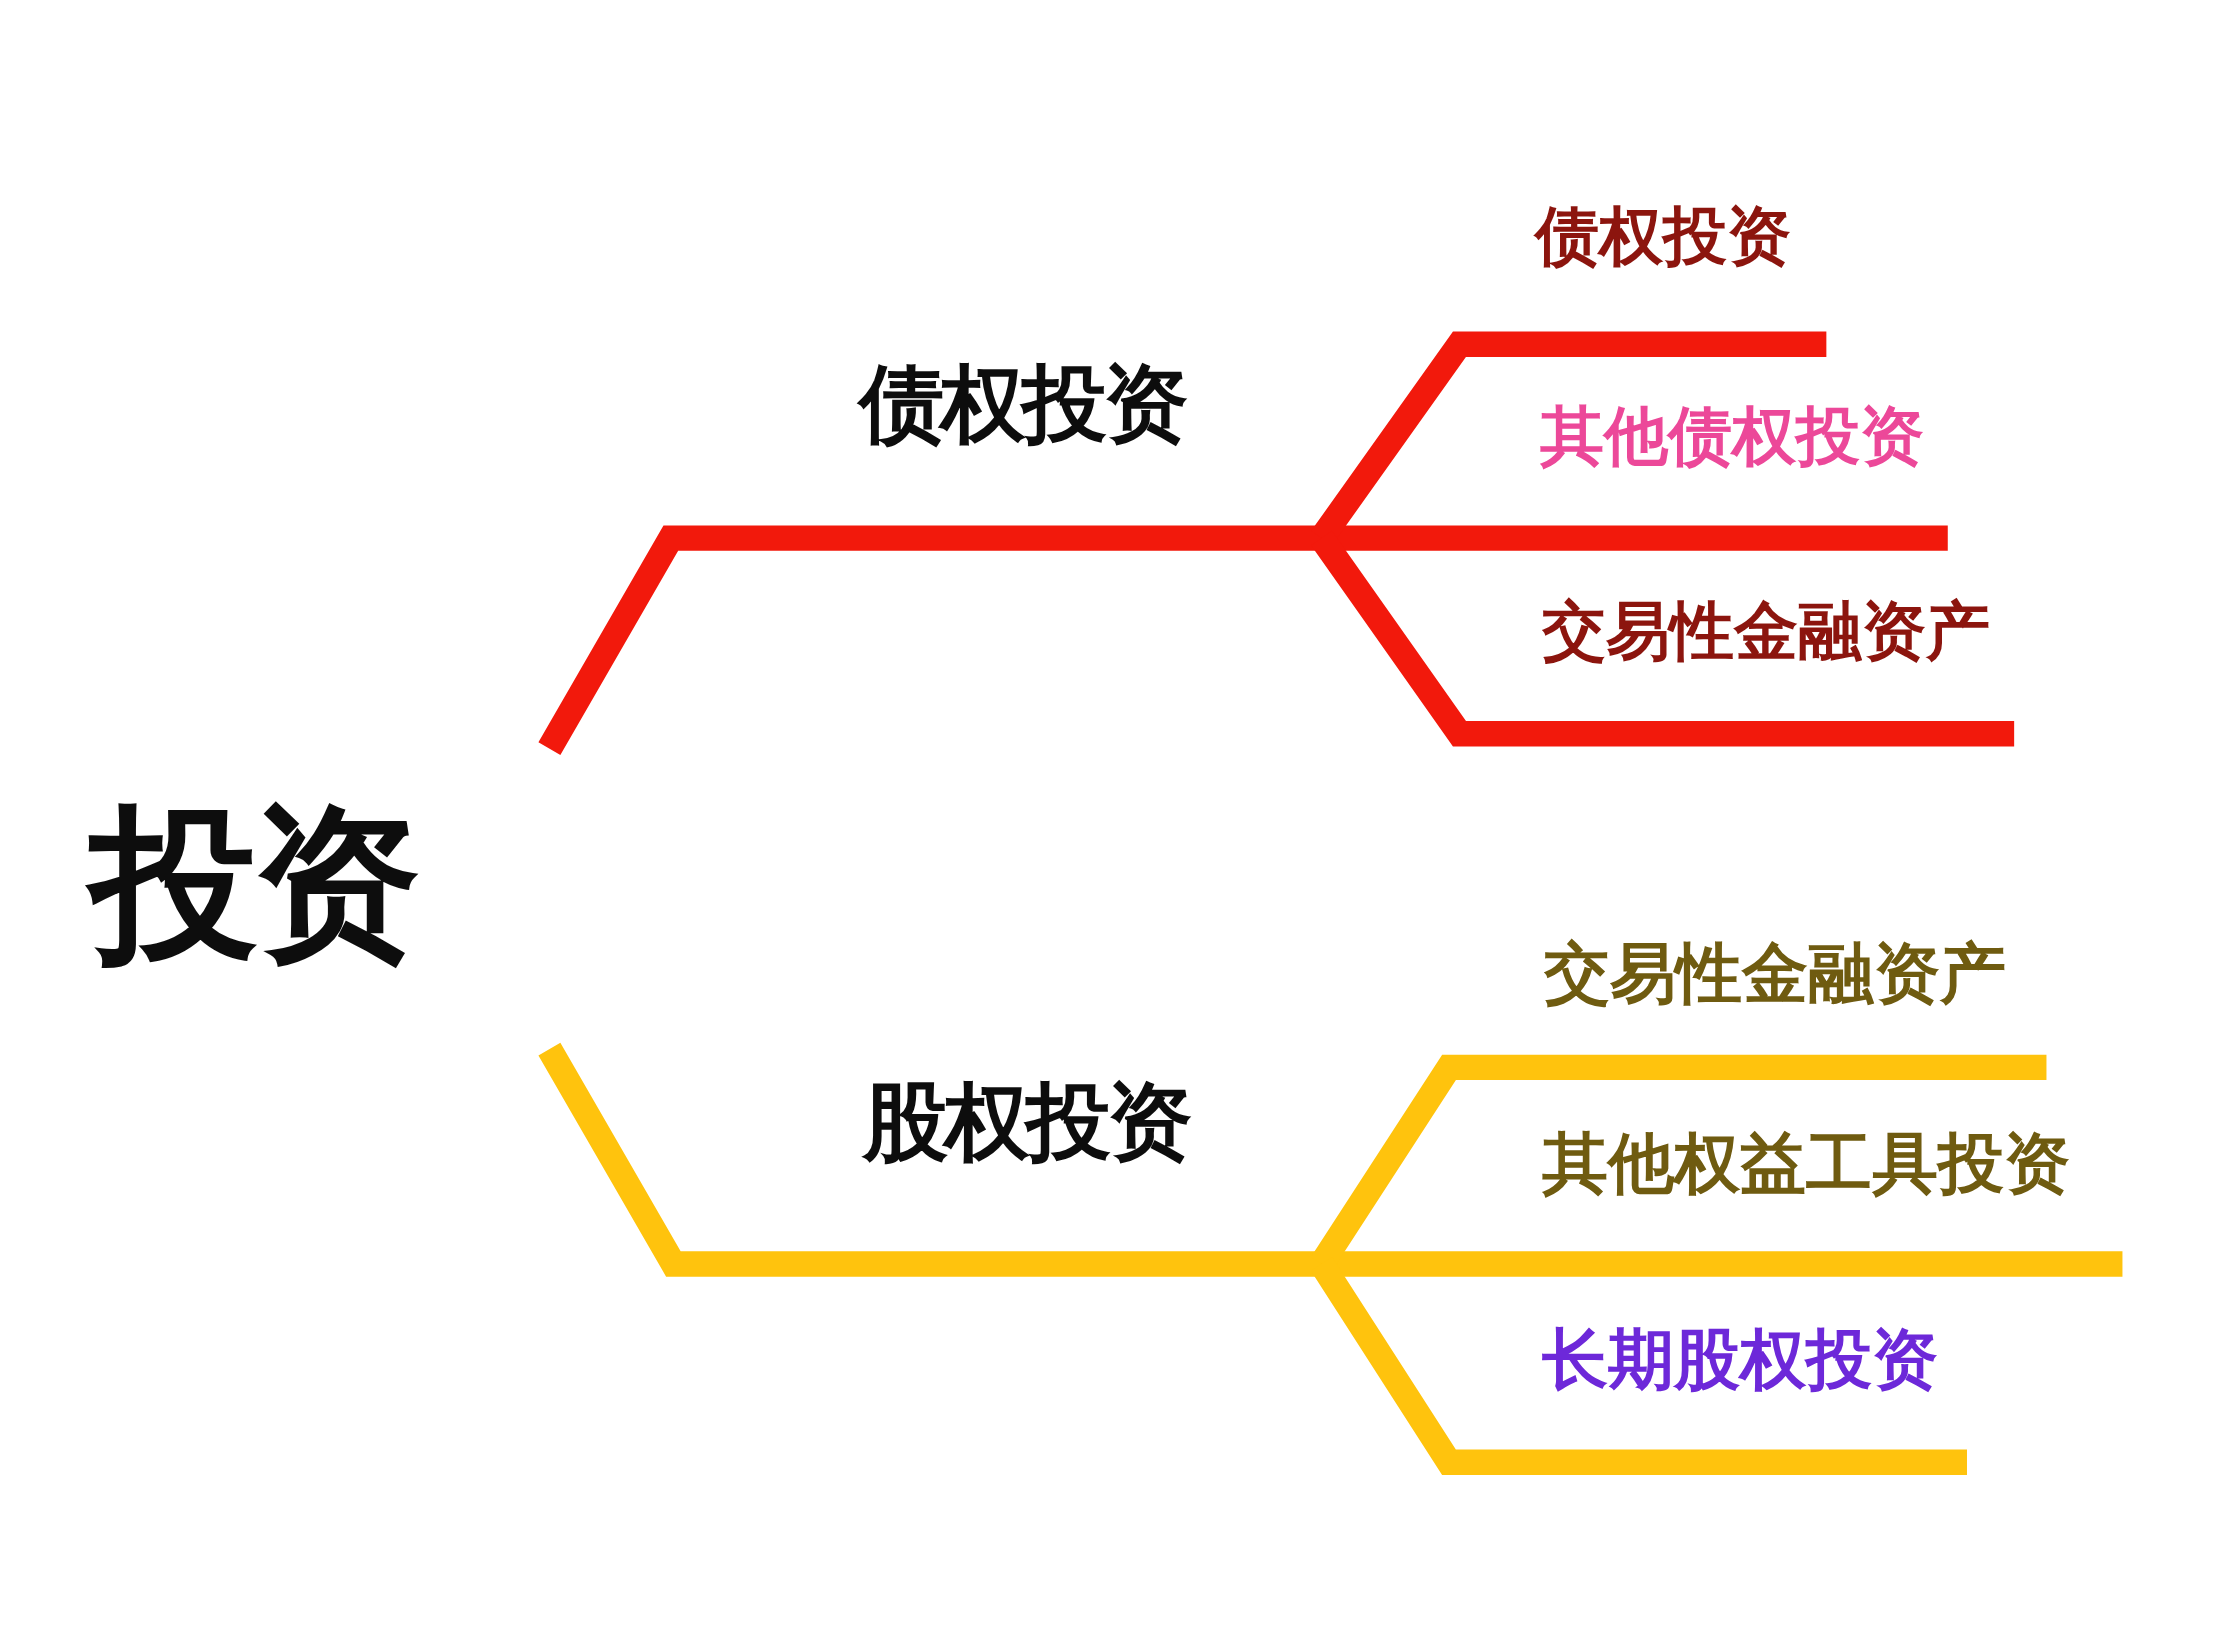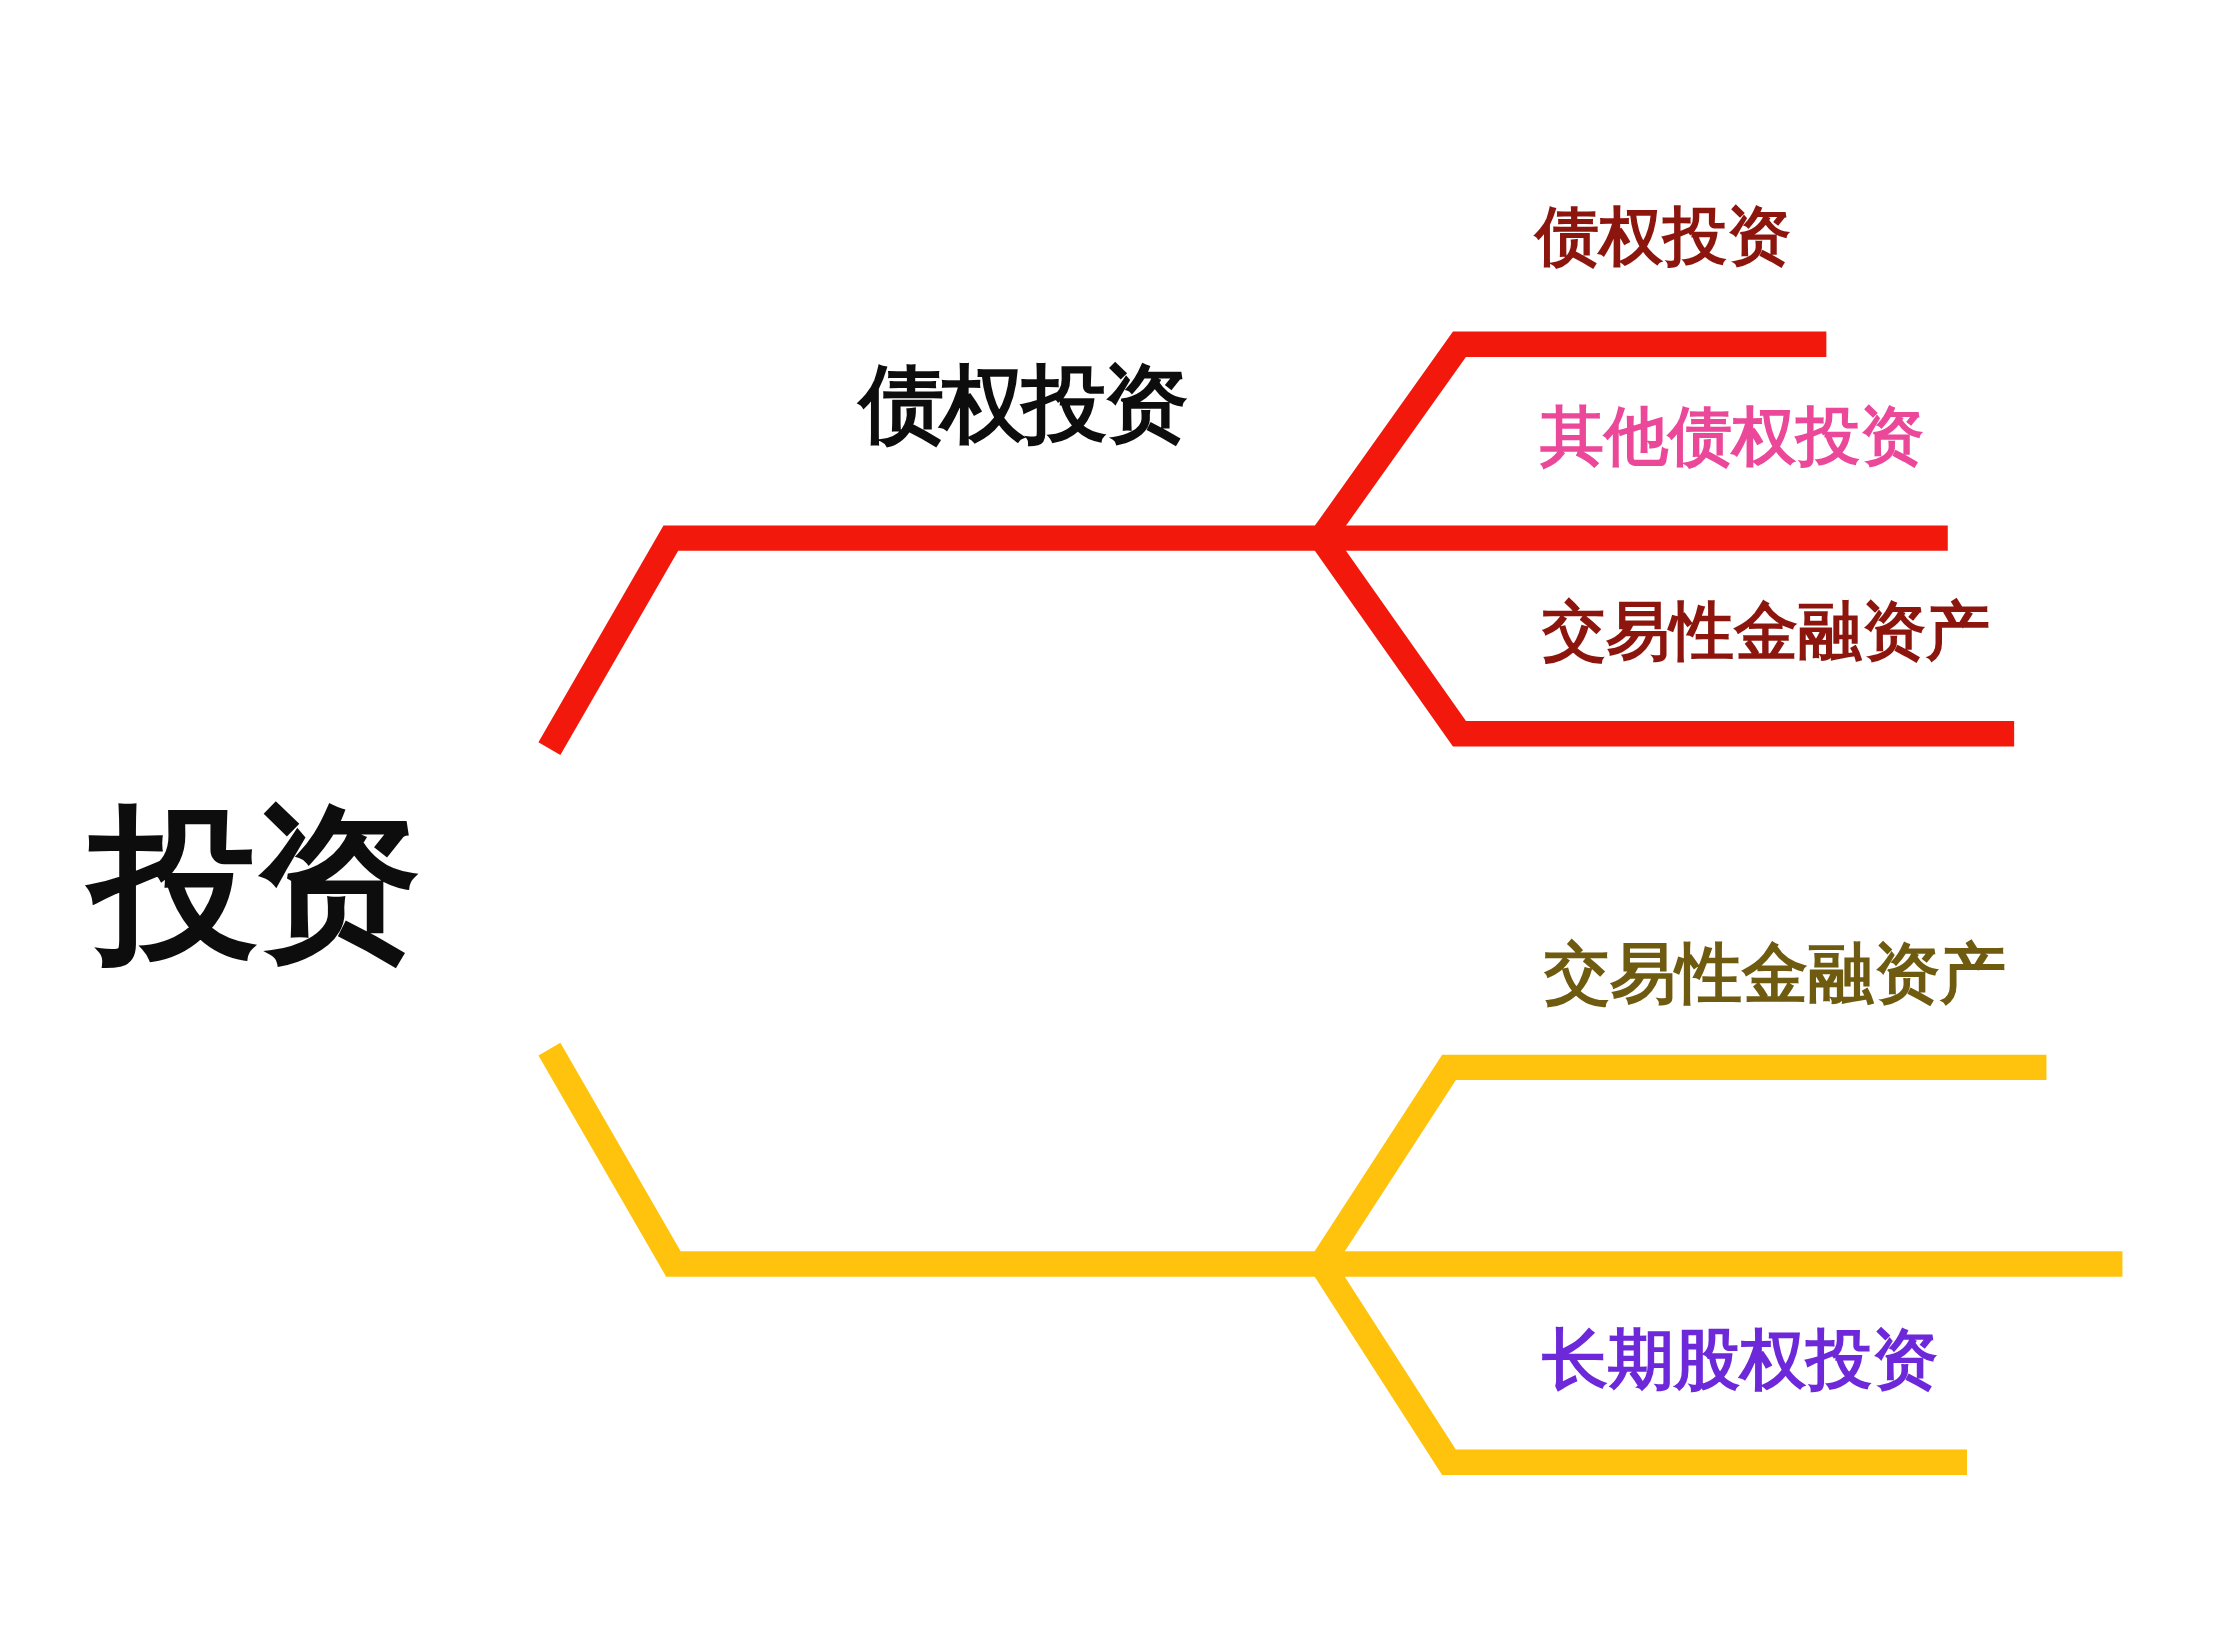--- a/index.html
+++ b/index.html
@@ -72,20 +72,22 @@
   <div class="label root-label" style="left: 90px; top: 800px; color: rgb(13, 13, 13);">投资</div>
 
   <div class="label branch-label" style="left: 859px; top: 361px; color: rgb(13, 13, 13);">债权投资</div>
 
   <div class="label leaf-label-sm" style="left: 1535px; top: 204px; color: rgb(140, 21, 14);">债权投资</div>
 
   <div class="label leaf-label-sm" style="left: 1540px; top: 404px; color: #ec4899;">其他债权投资</div>
 
   <div class="label leaf-label-sm" style="left: 1542px; top: 599px; color: rgb(140, 21, 14);">交易性金融资产</div>
 
+  <div class="label branch-label" style="left: 863px; top: 1079px; color: rgb(13, 13, 13);">股权投资</div>
 
   <div class="label leaf-label-lg" style="left: 1544px; top: 940px; color: rgb(111, 91, 16);">交易性金融资产</div>
 
+  <div class="label leaf-label-lg" style="left: 1542px; top: 1130px; color: rgb(111, 91, 16);">其他权益工具投资</div>
 
   <div class="label leaf-label-lg" style="left: 1542px; top: 1326px; color: #6d28d9;">长期股权投资</div>
 
 </div>
 
 
 </body></html>

